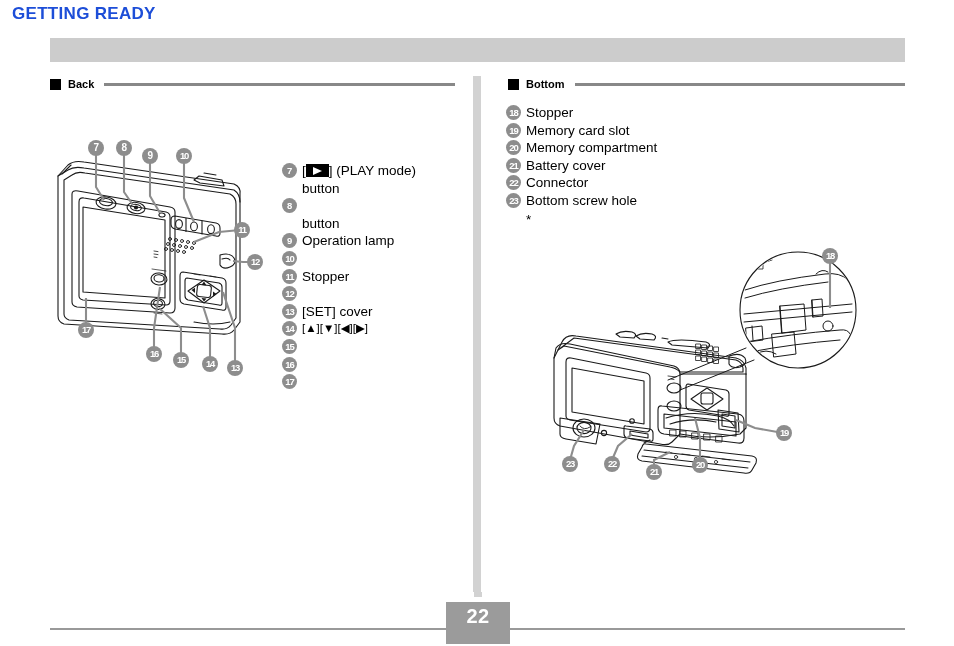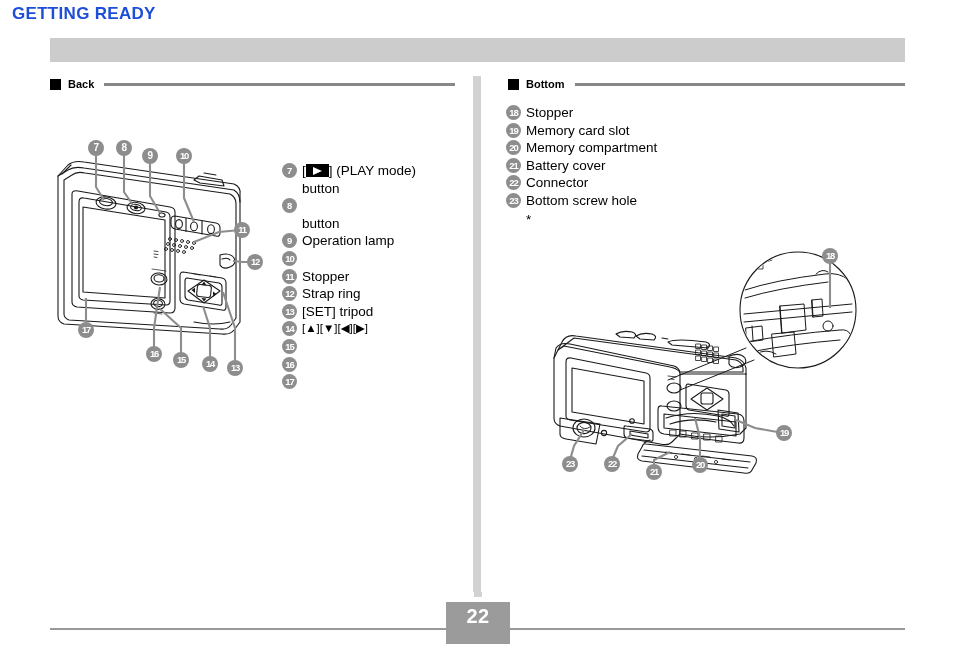--- a/index.html
+++ b/index.html
@@ -386,25 +386,24 @@
     </div>
     <div class="legend-row">
       <span class="num wide">10</span>
     </div>
     <div class="legend-row">
       <span class="num wide">11</span>
       <span class="txt">Stopper</span>
     </div>
     <div class="legend-row">
       <span class="num wide">12</span>
-      <span class="txt">Strap ring</span>
     </div>
     <div class="legend-row">
       <span class="num wide">13</span>
-      <span class="txt">[SET] tripod</span>
+      <span class="txt">[SET] cover</span>
     </div>
     <div class="legend-row">
       <span class="num wide">14</span>
       <span class="txt arrow-g">[▲][▼][◀][▶]</span>
     </div>
     <div class="legend-row">
       <span class="num wide">15</span>
     </div>
     <div class="legend-row">
       <span class="num wide">16</span>

